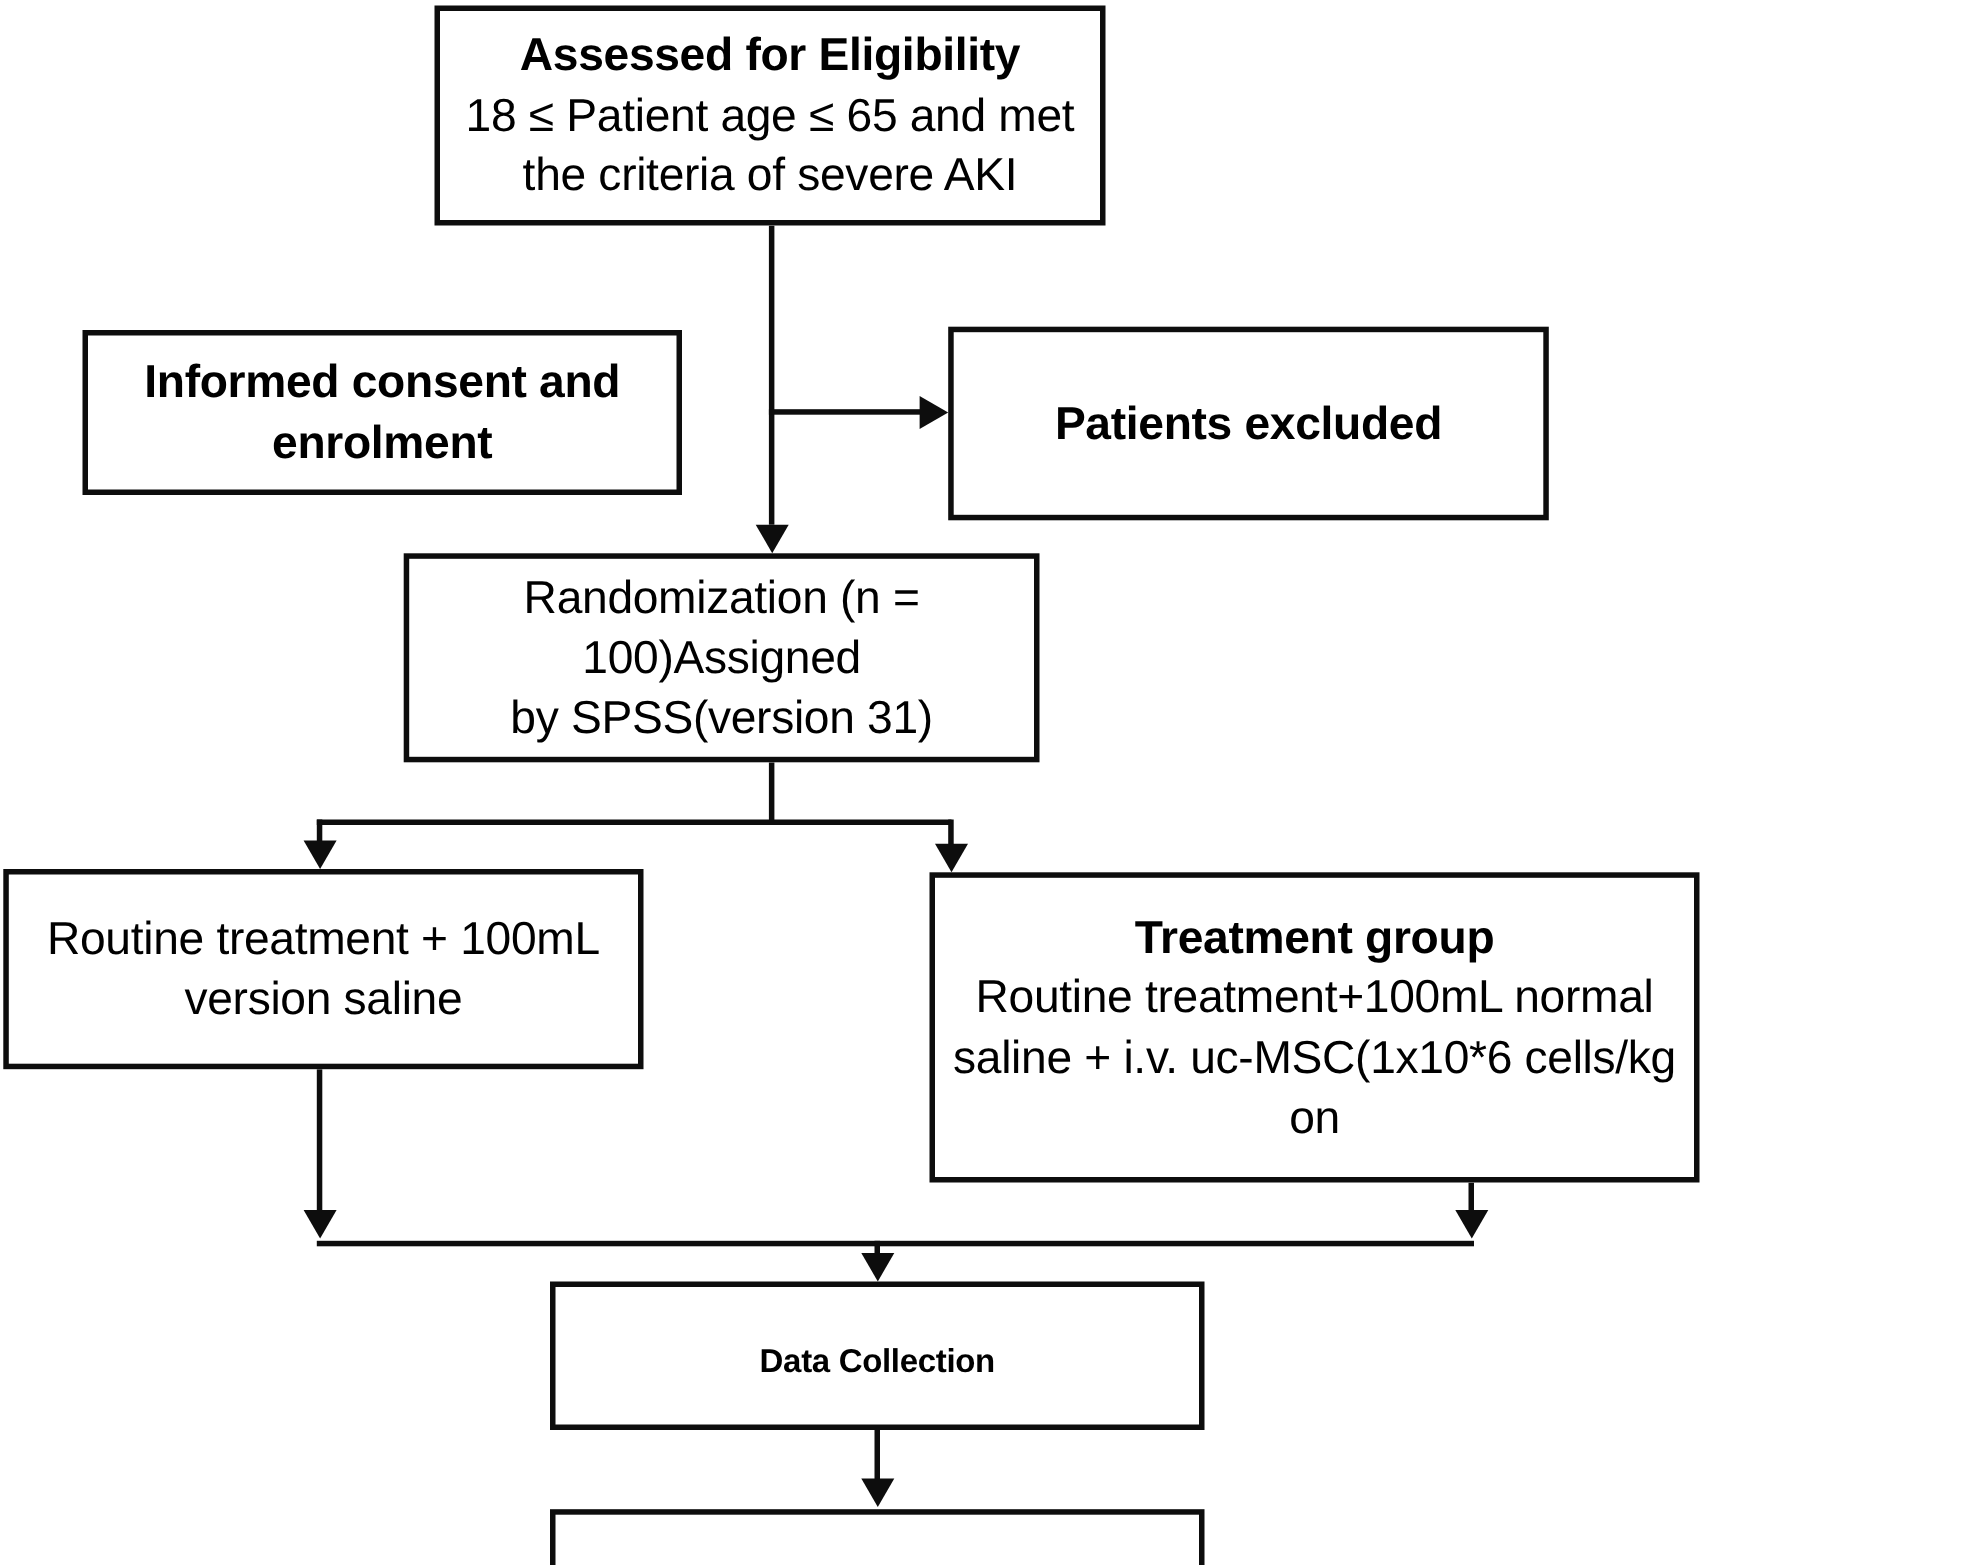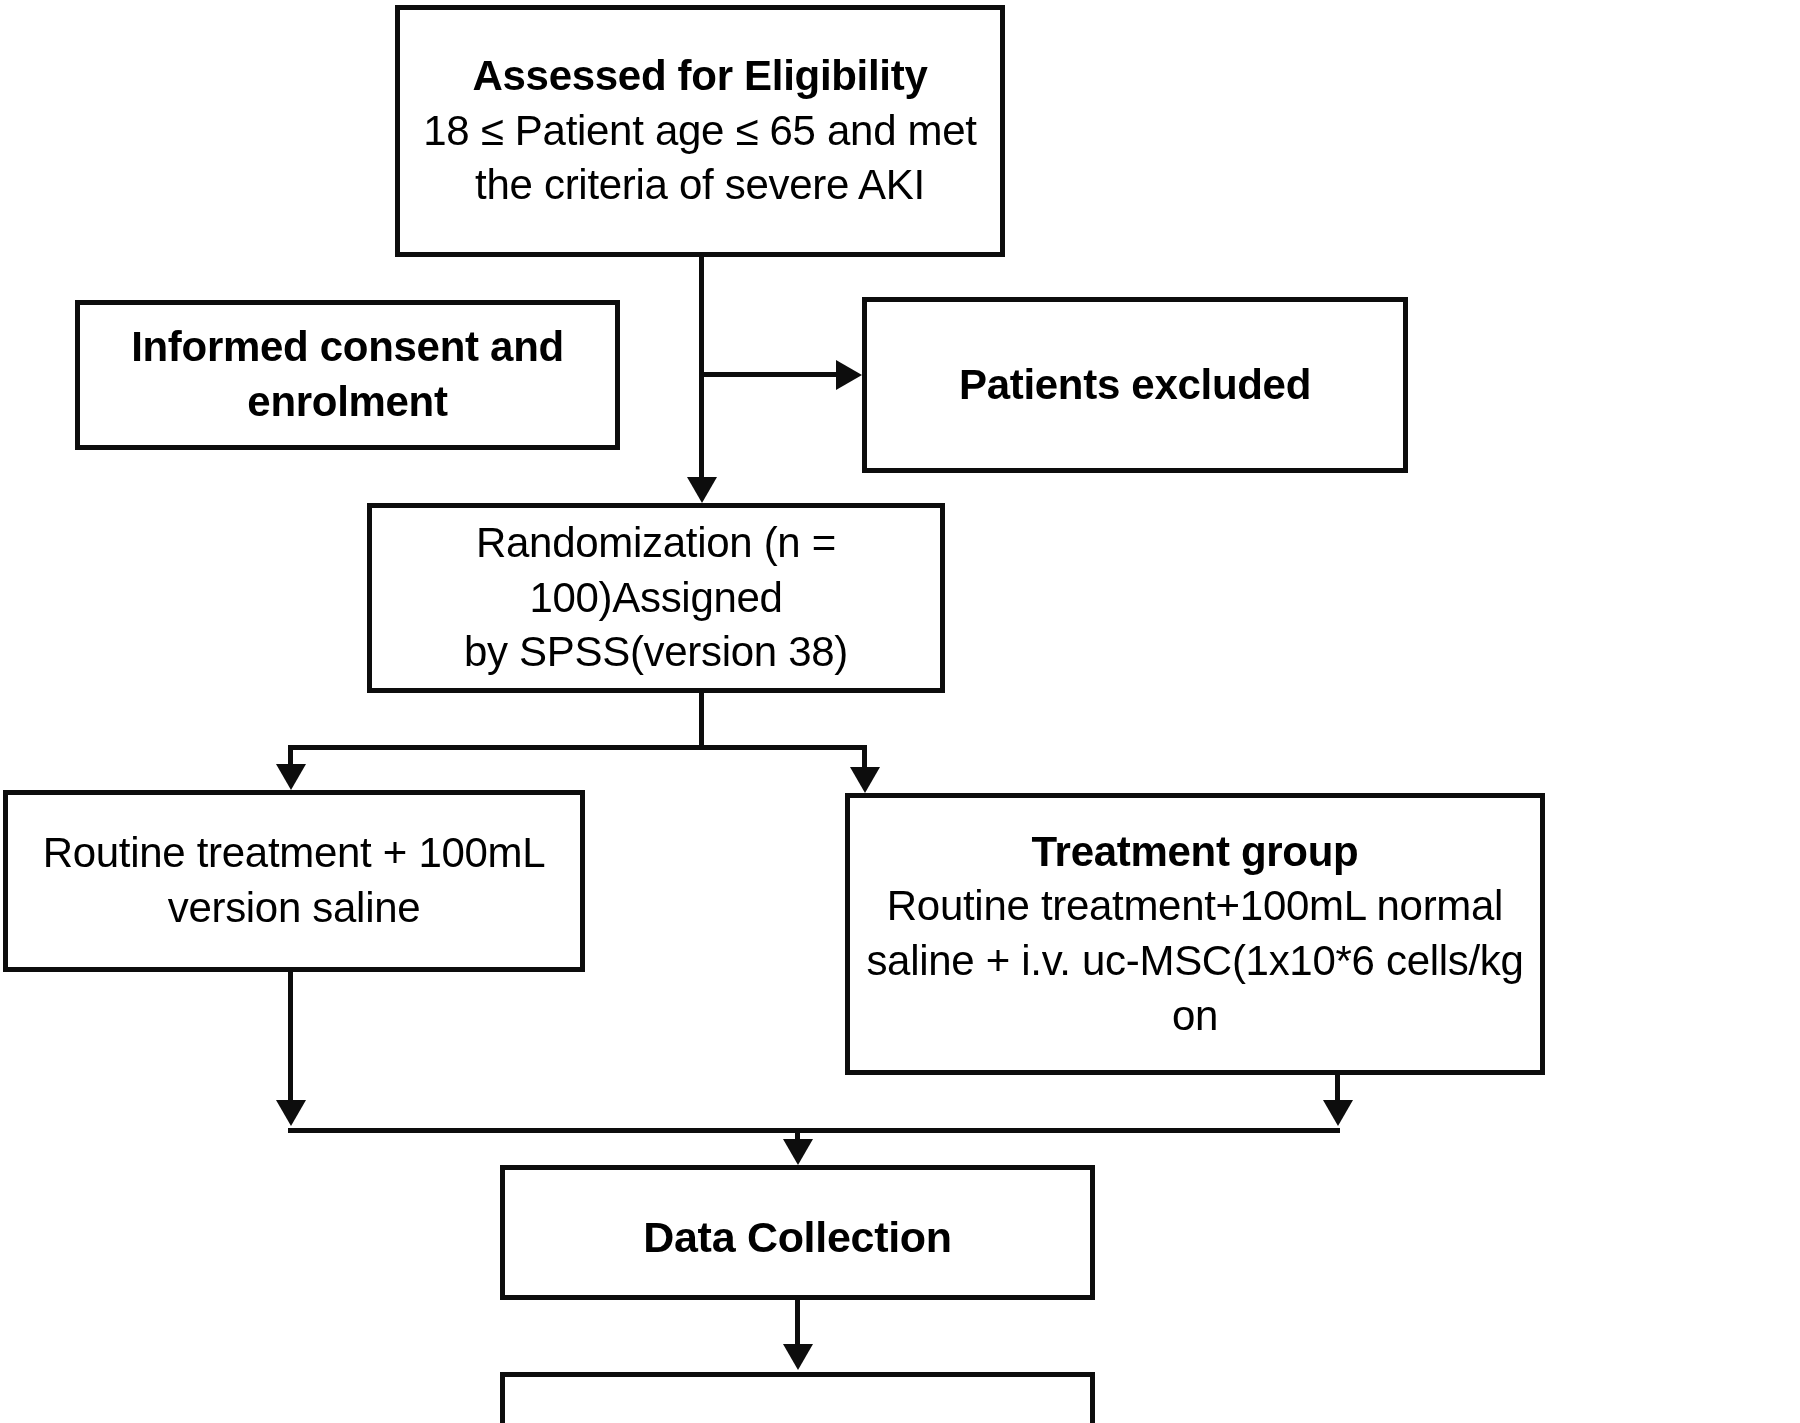--- a/index.html
+++ b/index.html
@@ -34,21 +34,21 @@
     font-weight: bold;
     font-size: 42px;
     letter-spacing: -0.3px;
     white-space: nowrap;
   }
   .node .bdy {
     font-weight: normal;
     font-size: 42px;
     letter-spacing: -0.3px;
   }
-  .node.compact .ttl { font-size: 43px; margin-top: 10px; }
+  .node.compact .ttl { font-size: 30px; margin-top: 10px; }
   
   .vline, .hline {
     position: absolute;
     background: #0d0d0d;
     z-index: 1;
   }
   .vline { width: 5px; }
   .hline { height: 5px; }
   .arrow-down {
     position: absolute;
@@ -65,38 +65,38 @@
     border-bottom: 15px solid transparent;
     border-left: 26px solid #0d0d0d;
     z-index: 3;
   }
 </style>
 </head>
 <body>
 
 <div id="canvas">
 
-  <div class="node" style="left:395px; top:5px; width:610px; height:252px; padding:6px 2px;">
+  <div class="node" style="left:395px; top:5px; width:610px; height:200px; padding:6px 2px;">
     <div class="ttl">Assessed for Eligibility</div>
     <div class="bdy">18 ≤ Patient age ≤ 65 and met</div>
     <div class="bdy">the criteria of severe AKI</div>
   </div>
 
   <div class="node" style="left:75px; top:300px; width:545px; height:150px; padding:4px 14px;">
     <div class="ttl">Informed consent and</div>
     <div class="ttl">enrolment</div>
   </div>
 
   <div class="node" style="left:862px; top:297px; width:546px; height:176px; padding:4px 14px;">
     <div class="ttl">Patients excluded</div>
   </div>
 
   <div class="node" style="left:367px; top:503px; width:578px; height:190px; padding:4px 10px;">
     <div class="bdy">Randomization (n = 100)Assigned</div>
-    <div class="bdy">by SPSS(version 38)</div>
+    <div class="bdy">by SPSS(version 31)</div>
   </div>
 
   <div class="node" style="left:3px; top:790px; width:582px; height:182px; padding:4px 10px;">
     <div class="bdy">Routine treatment + 100mL</div>
     <div class="bdy">version saline</div>
   </div>
 
   <div class="node" style="left:845px; top:793px; width:700px; height:282px; padding:20px 10px;">
     <div class="ttl">Treatment group</div>
     <div class="bdy">Routine treatment+100mL normal</div>

